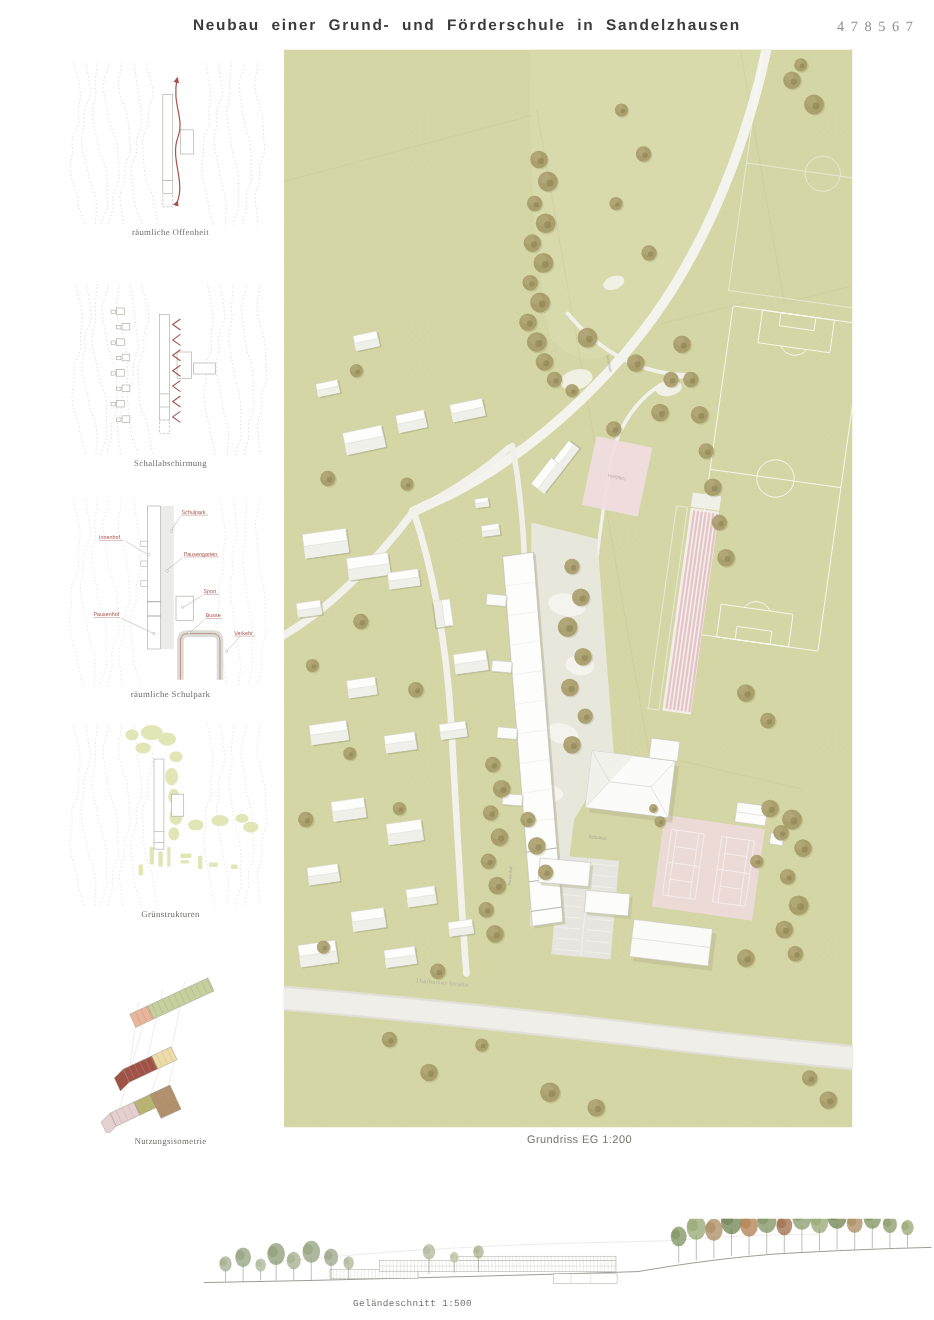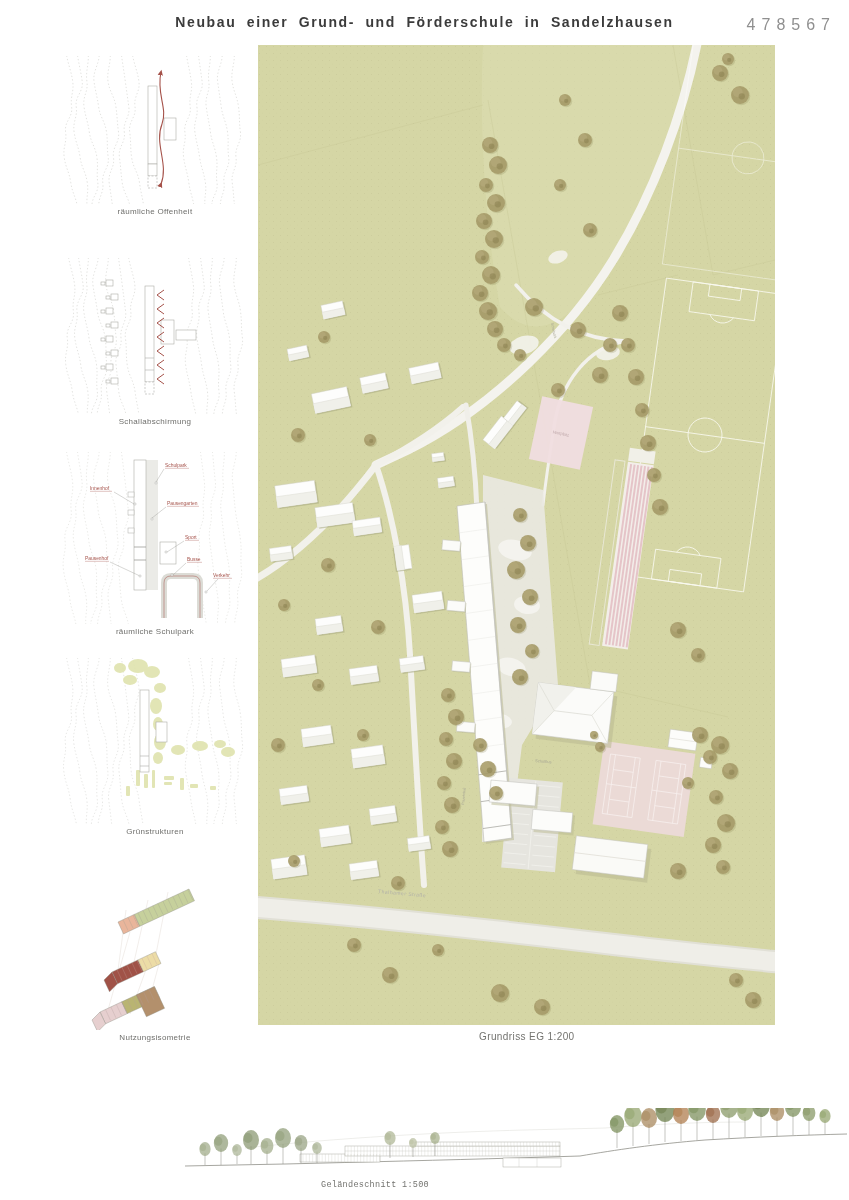--- a/index.html
+++ b/index.html
@@ -1,22 +1,22 @@
 <!DOCTYPE html>
 <html><head>
 <meta charset="utf-8">
 <style>
   html,body{margin:0;padding:0;background:#ffffff;}
   .board{position:relative;width:849px;height:1200px;background:#ffffff;overflow:hidden;
          font-family:"Liberation Sans",sans-serif;}
   .title{position:absolute;left:0;right:0;top:14px;text-align:center;
          font-size:14px;font-weight:bold;letter-spacing:1.6px;word-spacing:5px;color:#3b3b3b;}
-  .projnum{position:absolute;right:13px;top:16px;font-size:16px;letter-spacing:6px;color:#8f8f8f;}
+  .projnum{position:absolute;right:13px;top:16px;font-size:13px;letter-spacing:6px;color:#8f8f8f;font-family:Liberation Serif, serif;}
   .panel{position:absolute;}
-  .panel .cap{text-align:center;font-size:8px;color:#6f6f6c;letter-spacing:.3px;margin-top:3px;}
+  .panel .cap{text-align:center;font-size:8px;color:#6f6f6c;letter-spacing:.3px;margin-top:3px;font-family:Liberation Serif, serif;}
   .plan{position:absolute;left:258px;top:45px;width:517px;height:980px;}
   .plan-cap{position:absolute;left:479px;top:1031px;font-size:10px;color:#73736f;letter-spacing:.4px;}
   .section{position:absolute;left:185px;top:1108px;width:662px;height:70px;}
   .section-cap{position:absolute;left:255px;top:1180px;width:240px;text-align:center;
                font-size:8.5px;color:#73736f;letter-spacing:.3px;font-family:Liberation Mono, monospace;}
   svg{display:block;}
   svg text{font-family:"Liberation Sans",sans-serif;}
 </style>
 </head>
 <body>

